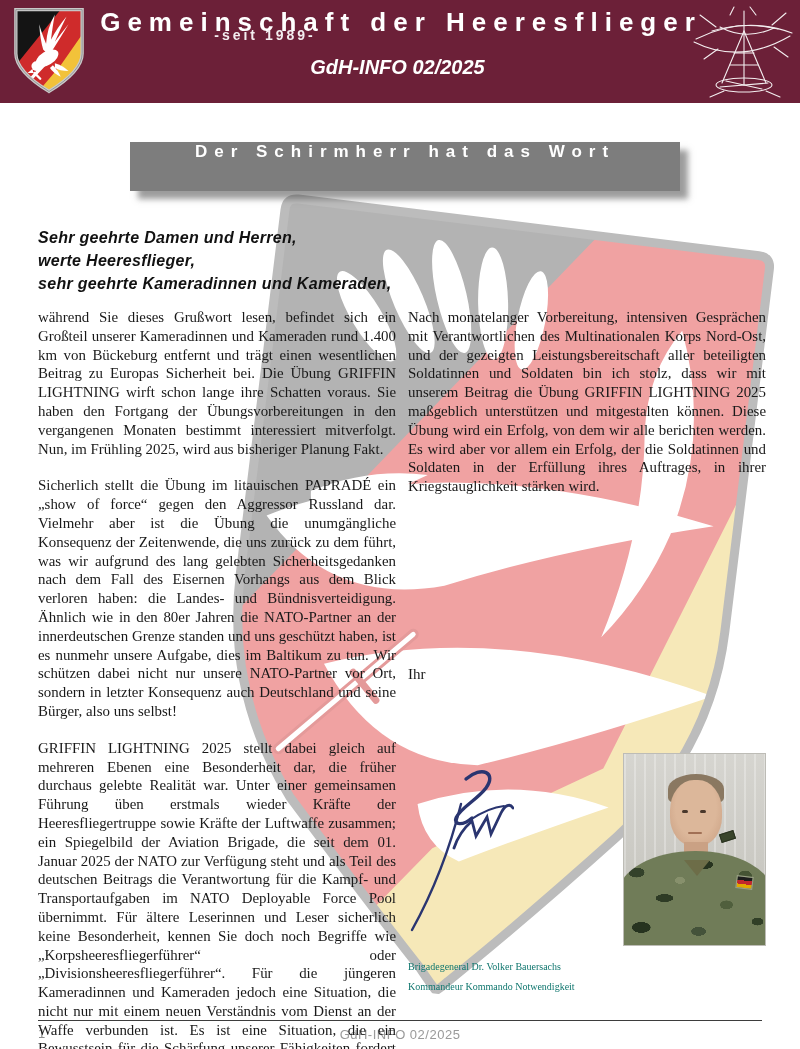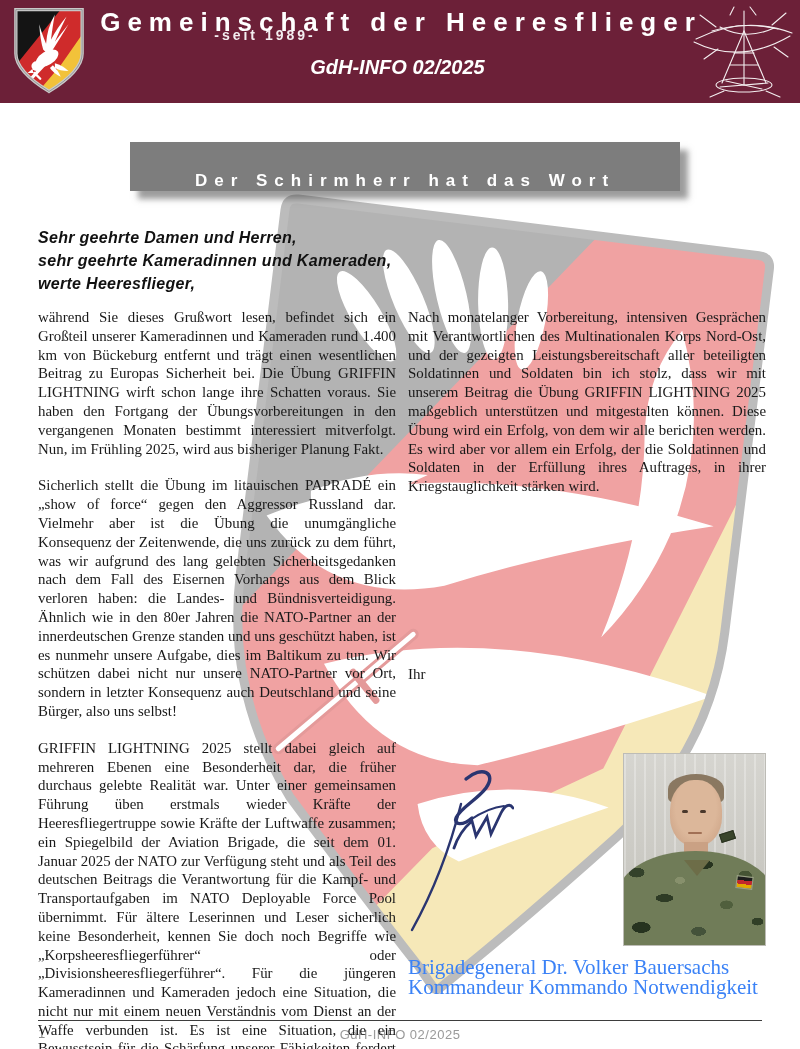--- a/index.html
+++ b/index.html
@@ -24,21 +24,21 @@
     position:absolute;left:280px;top:56px;width:235px;text-align:center;
     font-family:"Liberation Sans",sans-serif;font-weight:700;font-style:italic;
     font-size:20px;color:#ffffff;
   }
   .header-logo{position:absolute;left:10px;top:4px;width:78px;height:94px;}
   .header-sketch{position:absolute;left:690px;top:1px;width:108px;height:102px;}
   
   .section-banner{
     position:absolute;left:130px;top:142px;width:550px;height:49px;
     background:#7d7d7d;box-shadow:8px 8px 6px rgba(75,75,75,.55);
-    display:flex;align-items:flex-end;justify-content:center;
+    display:flex;align-items:flex-start;justify-content:center;
   }
   .section-banner span{
     font-family:"Liberation Sans",sans-serif;font-weight:700;font-size:17px;
     letter-spacing:7px;color:#ffffff;white-space:nowrap;
   }
   
   .watermark{position:absolute;left:210px;top:213px;width:560px;height:784px;
     transform:rotate(7deg);transform-origin:50% 42%;pointer-events:none;}
   
   .greeting{
@@ -102,21 +102,21 @@
   .portrait .mouth{position:absolute;left:64px;top:78px;width:14px;height:2px;background:#a17055;border-radius:2px;}
   .portrait .flag{
     position:absolute;left:112px;top:122px;width:17px;height:13px;transform:rotate(7deg);
     border:1px solid #9aa086;box-sizing:border-box;
     background:linear-gradient(180deg,#1d1d1d 0 33%,#c1272d 33% 66%,#e2a900 66% 100%);
   }
   .portrait .rankpin{position:absolute;left:96px;top:78px;width:15px;height:9px;
     transform:rotate(-18deg);background:#39452b;border:1px solid #2a3320;box-sizing:border-box;}
   
   .caption{position:absolute;left:408px;top:957px;width:370px;z-index:3;
-    font-size:21px;line-height:20px;color:#3b82f6;}
+    font-size:10px;line-height:20px;color:#0f766e;}
   
   .footer-rule{position:absolute;left:38px;top:1020px;width:724px;border-top:1.6px solid #3d3d3d;}
   .footer-page{position:absolute;left:38px;top:1026px;font-family:"Liberation Sans",sans-serif;
     font-size:13px;color:#8d8d8d;}
   .footer-issue{position:absolute;left:0;top:1027px;width:800px;text-align:center;
     font-family:"Liberation Sans",sans-serif;font-size:13px;color:#9a9a9a;letter-spacing:.5px;}
 </style>
 </head>
 <body>
 
@@ -215,22 +215,22 @@
     </g>
     <path d="M48,12 L512,12 Q524,12 524,24 L524,390 Q524,510 442,606 Q360,700 292,770 Q286,777 281,781 Q274,774 262,760 Q196,694 112,606 Q36,510 36,390 L36,24 Q36,12 48,12 Z" fill="none" stroke="#bcbcbc" stroke-width="9"></path>
   </svg>
 
   <div class="section-banner">
     <span>Der Schirmherr hat das Wort</span>
   </div>
 
   <div class="greeting">
     <div>Sehr geehrte Damen und Herren,</div>
+    <div>werte Heeresflieger,</div>
     <div>sehr geehrte Kameradinnen und Kameraden,</div>
-    <div>werte Heeresflieger,</div>
   </div>
 
   <div class="col col-left">
     <p>während Sie dieses Grußwort lesen, befindet sich ein Großteil unserer Kameradinnen und Kameraden rund 1.400 km von Bückeburg entfernt und trägt einen wesentlichen Beitrag zu Europas Sicherheit bei. Die Übung GRIFFIN LIGHTNING wirft schon lange ihre Schatten voraus. Sie haben den Fortgang der Übungsvorbereitungen in den vergangenen Monaten bestimmt interessiert mitverfolgt. Nun, im Frühling 2025, wird aus bisheriger Planung Fakt.</p>
     <p>Sicherlich stellt die Übung im litauischen PAPRADÉ ein „show of force“ gegen den Aggressor Russland dar. Vielmehr aber ist die Übung die unumgängliche Konsequenz der Zeitenwende, die uns zurück zu dem führt, was wir aufgrund des lang gelebten Sicherheitsgedanken nach dem Fall des Eisernen Vorhangs aus dem Blick verloren haben: die Landes- und Bündnisverteidigung. Ähnlich wie in den 80er Jahren die NATO-Partner an der innerdeutschen Grenze standen und uns geschützt haben, ist es nunmehr unsere Aufgabe, dies im Baltikum zu tun. Wir schützen dabei nicht nur unsere NATO-Partner vor Ort, sondern in letzter Konsequenz auch Deutschland und seine Bürger, also uns selbst!</p>
     <p>GRIFFIN LIGHTNING 2025 stellt dabei gleich auf mehreren Ebenen eine Besonderheit dar, die früher durchaus gelebte Realität war. Unter einer gemeinsamen Führung üben erstmals wieder Kräfte der Heeresfliegertruppe sowie Kräfte der Luftwaffe zusammen; ein Spiegelbild der Aviation Brigade, die seit dem 01. Januar 2025 der NATO zur Verfügung steht und als Teil des deutschen Beitrags die Verantwortung für die Kampf- und Transportaufgaben im NATO Deployable Force Pool übernimmt. Für ältere Leserinnen und Leser sicherlich keine Besonderheit, kennen Sie doch noch Begriffe wie „Korpsheeresfliegerführer“ oder „Divisionsheeresfliegerführer“. Für die jüngeren Kameradinnen und Kameraden jedoch eine Situation, die nicht nur mit einem neuen Verständnis vom Dienst an der Waffe verbunden ist. Es ist eine Situation, die ein Bewusstsein für die Schärfung unserer Fähigkeiten fordert und die Notwendigkeit, diese intensiv zu üben und zu zeigen.</p>
   </div>
 
   <div class="col col-right">
     <p>Nach monatelanger Vorbereitung, intensiven Gesprächen mit Verantwortlichen des Multinationalen Korps Nord-Ost, und der gezeigten Leistungsbereitschaft aller beteiligten Soldatinnen und Soldaten bin ich stolz, dass wir mit unserem Beitrag die Übung GRIFFIN LIGHTNING 2025 maßgeblich unterstützen und mitgestalten können. Diese Übung wird ein Erfolg, von dem wir alle berichten werden. Es wird aber vor allem ein Erfolg, der die Soldatinnen und Soldaten in der Erfüllung ihres Auftrages, in ihrer Kriegstauglichkeit stärken wird.</p>

